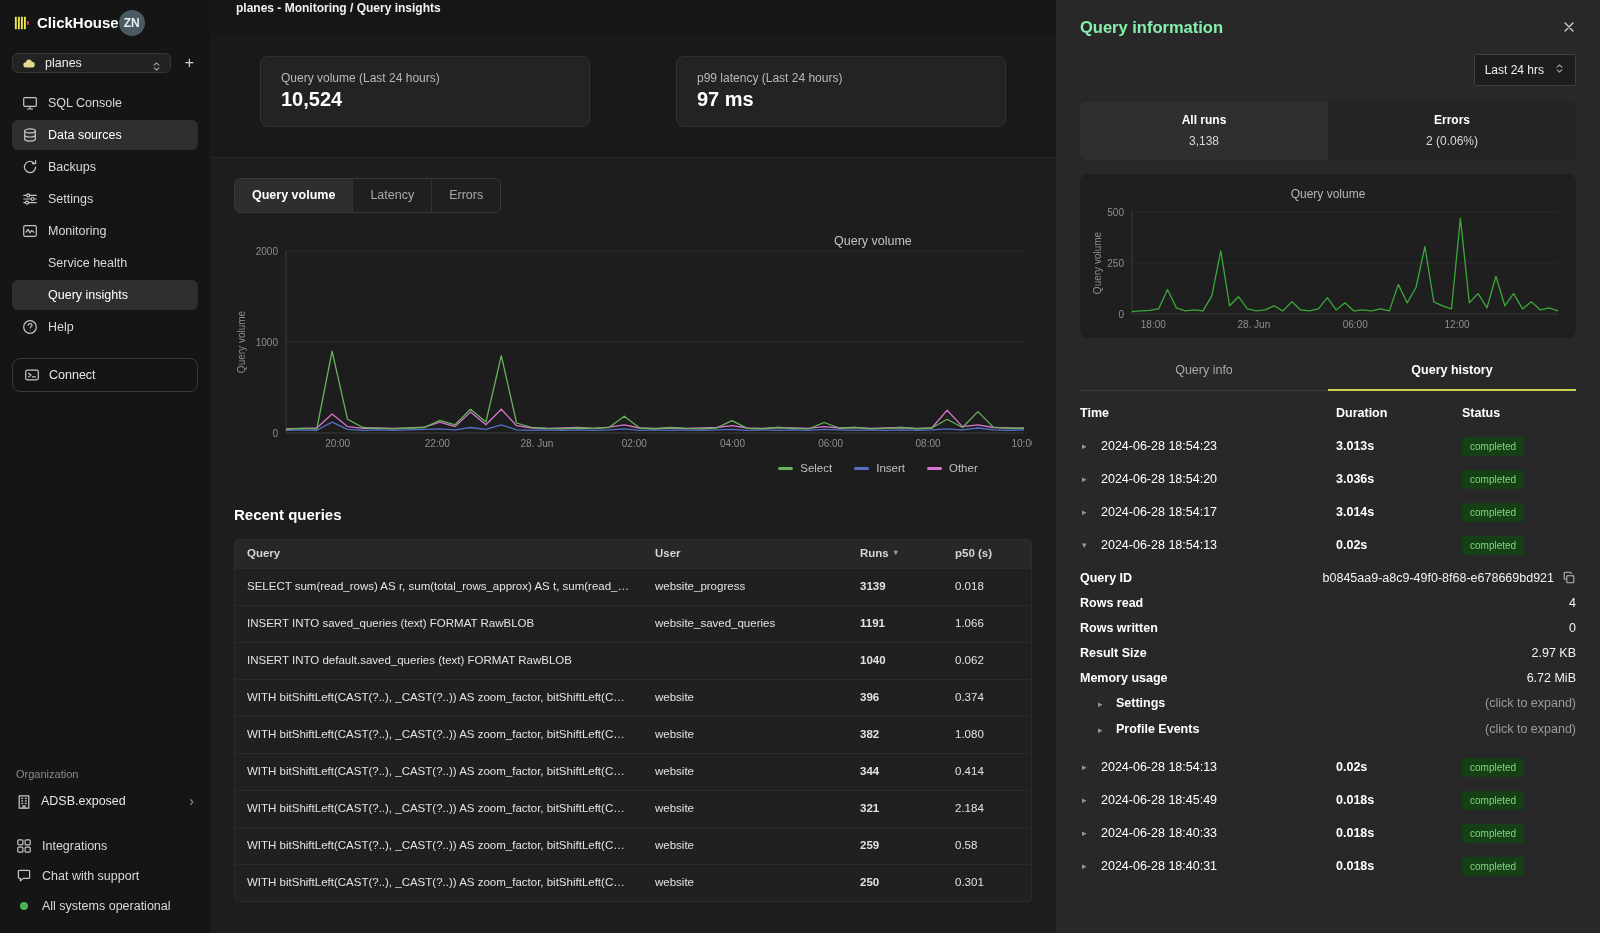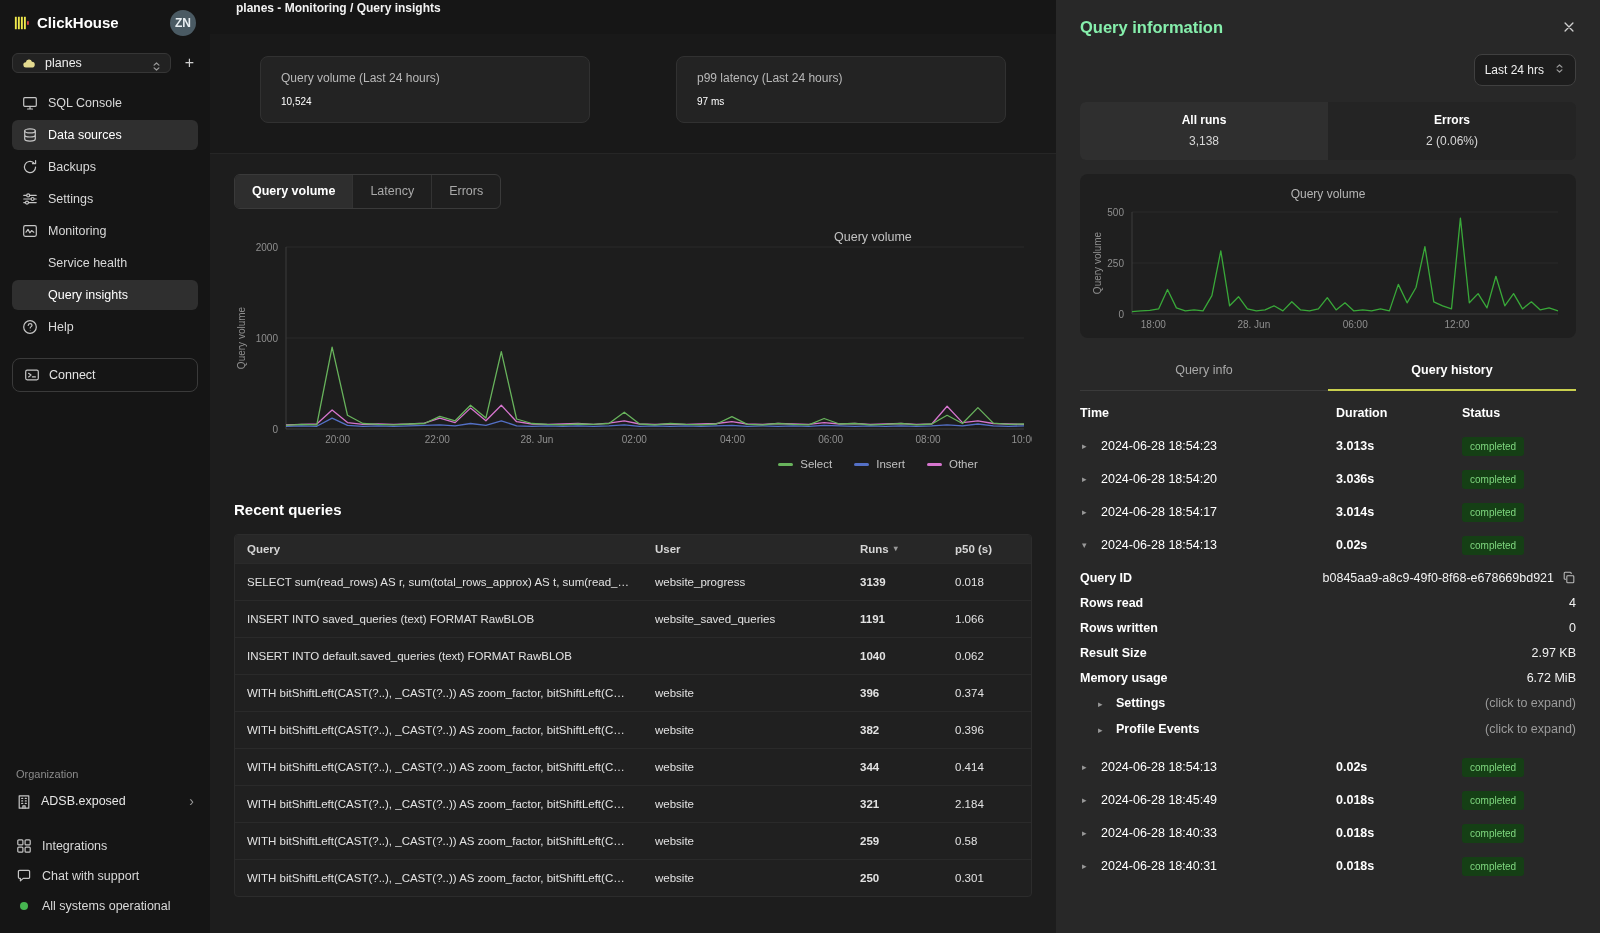--- a/index.html
+++ b/index.html
@@ -1,21 +1,21 @@
 <!DOCTYPE html>
 <html><head>
 <meta charset="utf-8">
 <style>
   html,body{margin:0;padding:0}
   body{width:1600px;height:933px;overflow:hidden;display:flex;background:#1d1d1d;color:#e6e6e6;
        font:12px/1.35 "Liberation Sans",sans-serif}
   
   .sidebar{width:210px;min-width:210px;background:#151515;display:flex;flex-direction:column;
            padding:8px 12px 14px;box-sizing:border-box}
-  .brand-row{display:flex;align-items:center;justify-content:space-between;padding:2px 2px 0}
+  .brand-row{display:flex;align-items:center;padding:2px 2px 0}
   .brand{display:flex;align-items:center;gap:7px;cursor:pointer}
   .brand-name{font-size:15px;font-weight:bold;color:#fff}
   .avatar{width:26px;height:26px;border-radius:50%;background:#4a5a63;color:#e9eff3;font-size:12px;
           font-weight:bold;display:flex;align-items:center;justify-content:center;cursor:pointer}
   .selector-row{display:flex;align-items:center;gap:10px;margin-top:16px}
   .service-select{flex:1;height:20px;background:#222;border:1px solid #363636;border-radius:6px;
                   display:flex;align-items:flex-end;gap:8px;padding:0 8px;font-size:12.5px;color:#eee;
                   box-sizing:border-box;cursor:pointer}
   .service-select .updown{margin-left:auto;display:flex}
   .add-btn{background:none;border:none;color:#cfcfcf;font-size:16px;cursor:pointer;padding:2px 4px;font-family:inherit}
@@ -36,21 +36,21 @@
   .footer .nav-item{height:26px;padding:0 4px}
   
   .main{flex:1;min-width:0;display:flex;flex-direction:column;background:#1d1d1d}
   .topbar{height:34px;min-height:34px;background:#161616;display:flex;align-items:flex-start;
           padding:0 26px;font-size:12px;font-weight:bold;color:#f2f2f2}
   .stats-band{background:#191919;display:flex;justify-content:center;gap:86px;padding:22px 0 30px;
               border-bottom:1px solid #262626}
   .stat-card{width:330px;box-sizing:border-box;background:#232323;border:1px solid #313131;
              border-radius:8px;padding:13px 20px}
   .stat-label{color:#b9b9b9;font-size:12px}
-  .stat-value{margin-top:9px;color:#fff;font-size:10px;font-weight:normal}
+  .stat-value{color:#fff;font-size:20px;font-weight:bold}
   .content{padding:20px 24px 0;min-width:0;overflow:hidden}
   .tabs{display:inline-flex;border:1px solid #3a3a3a;border-radius:6px;overflow:hidden;background:#1f1f1f}
   .tab{padding:8px 17px;font-size:12.5px;color:#a9a9a9;border-right:1px solid #333;cursor:pointer}
   .tab:last-child{border-right:0}
   .tab.active{background:#2e2e2e;color:#fff;font-weight:bold}
   .chart-wrap{position:relative;margin-top:14px}
   .chart-title{position:absolute;top:6px;left:600px;color:#c2c2c2;font-size:12.5px}
   .chart-area{height:232px}
   .main-legend{display:flex;justify-content:center;gap:22px;transform:translateX(245px);margin-top:2px}
   .legend-item{display:flex;align-items:center;gap:7px;color:#c0c0c0;font-size:11.5px;cursor:pointer}
@@ -67,21 +67,21 @@
   .qrow{height:36px;border-top:1px solid #2a2a2a;font-size:11.5px;color:#e2e2e2;cursor:pointer}
   .qrow .r{font-weight:bold}
   
   .panel{width:544px;min-width:544px;background:#282828;box-sizing:border-box;padding:16px 24px 0;
          display:flex;flex-direction:column}
   .panel-header{display:flex;align-items:center;justify-content:space-between}
   .panel-title{margin:0;font-size:16.5px;color:#86efac;font-weight:bold}
   .close{cursor:pointer;display:flex}
   .range-row{display:flex;justify-content:flex-end;margin-top:16px}
   .range-select{display:flex;align-items:center;gap:10px;background:#1d1d1d;border:1px solid #404040;
-                border-radius:8px;padding:7px 10px;font-size:12px;color:#f0f0f0;cursor:pointer}
+                border-radius:2px;padding:7px 10px;font-size:12px;color:#f0f0f0;cursor:pointer}
   .stat-tabs{display:flex;margin-top:16px;border-radius:6px;overflow:hidden}
   .stat-tab{flex:1;text-align:center;padding:10px 0 11px;background:#242424;cursor:pointer}
   .stat-tab.active{background:#2f2f2f}
   .stat-tab .t{font-size:12px;font-weight:bold;color:#fff}
   .stat-tab .v{margin-top:4px;font-size:12px;color:#d8d8d8}
   .panel-chart-card{margin-top:14px;background:#1f1f1f;border-radius:8px;padding:12px 10px 4px}
   .panel-chart-title{text-align:center;color:#b5b5b5;font-size:12px}
   .panel-chart-area{height:128px;margin-top:4px}
   .info-tabs{display:flex;margin-top:14px;border-bottom:1px solid #3a3a3a}
   .info-tab{flex:1;text-align:center;padding:10px 0;font-size:12.5px;color:#a8a8a8;cursor:pointer;
@@ -388,21 +388,21 @@
               <div class="q">WITH bitShiftLeft(CAST(?..), _CAST(?..)) AS zoom_factor, bitShiftLeft(CAST(?.....</div>
               <div class="u">website</div>
               <div class="r">396</div>
               <div class="p">0.374</div>
             </div>
 
             <div class="qrow">
               <div class="q">WITH bitShiftLeft(CAST(?..), _CAST(?..)) AS zoom_factor, bitShiftLeft(CAST(?.....</div>
               <div class="u">website</div>
               <div class="r">382</div>
-              <div class="p">0.396</div>
+              <div class="p">1.080</div>
             </div>
 
             <div class="qrow">
               <div class="q">WITH bitShiftLeft(CAST(?..), _CAST(?..)) AS zoom_factor, bitShiftLeft(CAST(?.....</div>
               <div class="u">website</div>
               <div class="r">344</div>
               <div class="p">0.414</div>
             </div>
 
             <div class="qrow">

